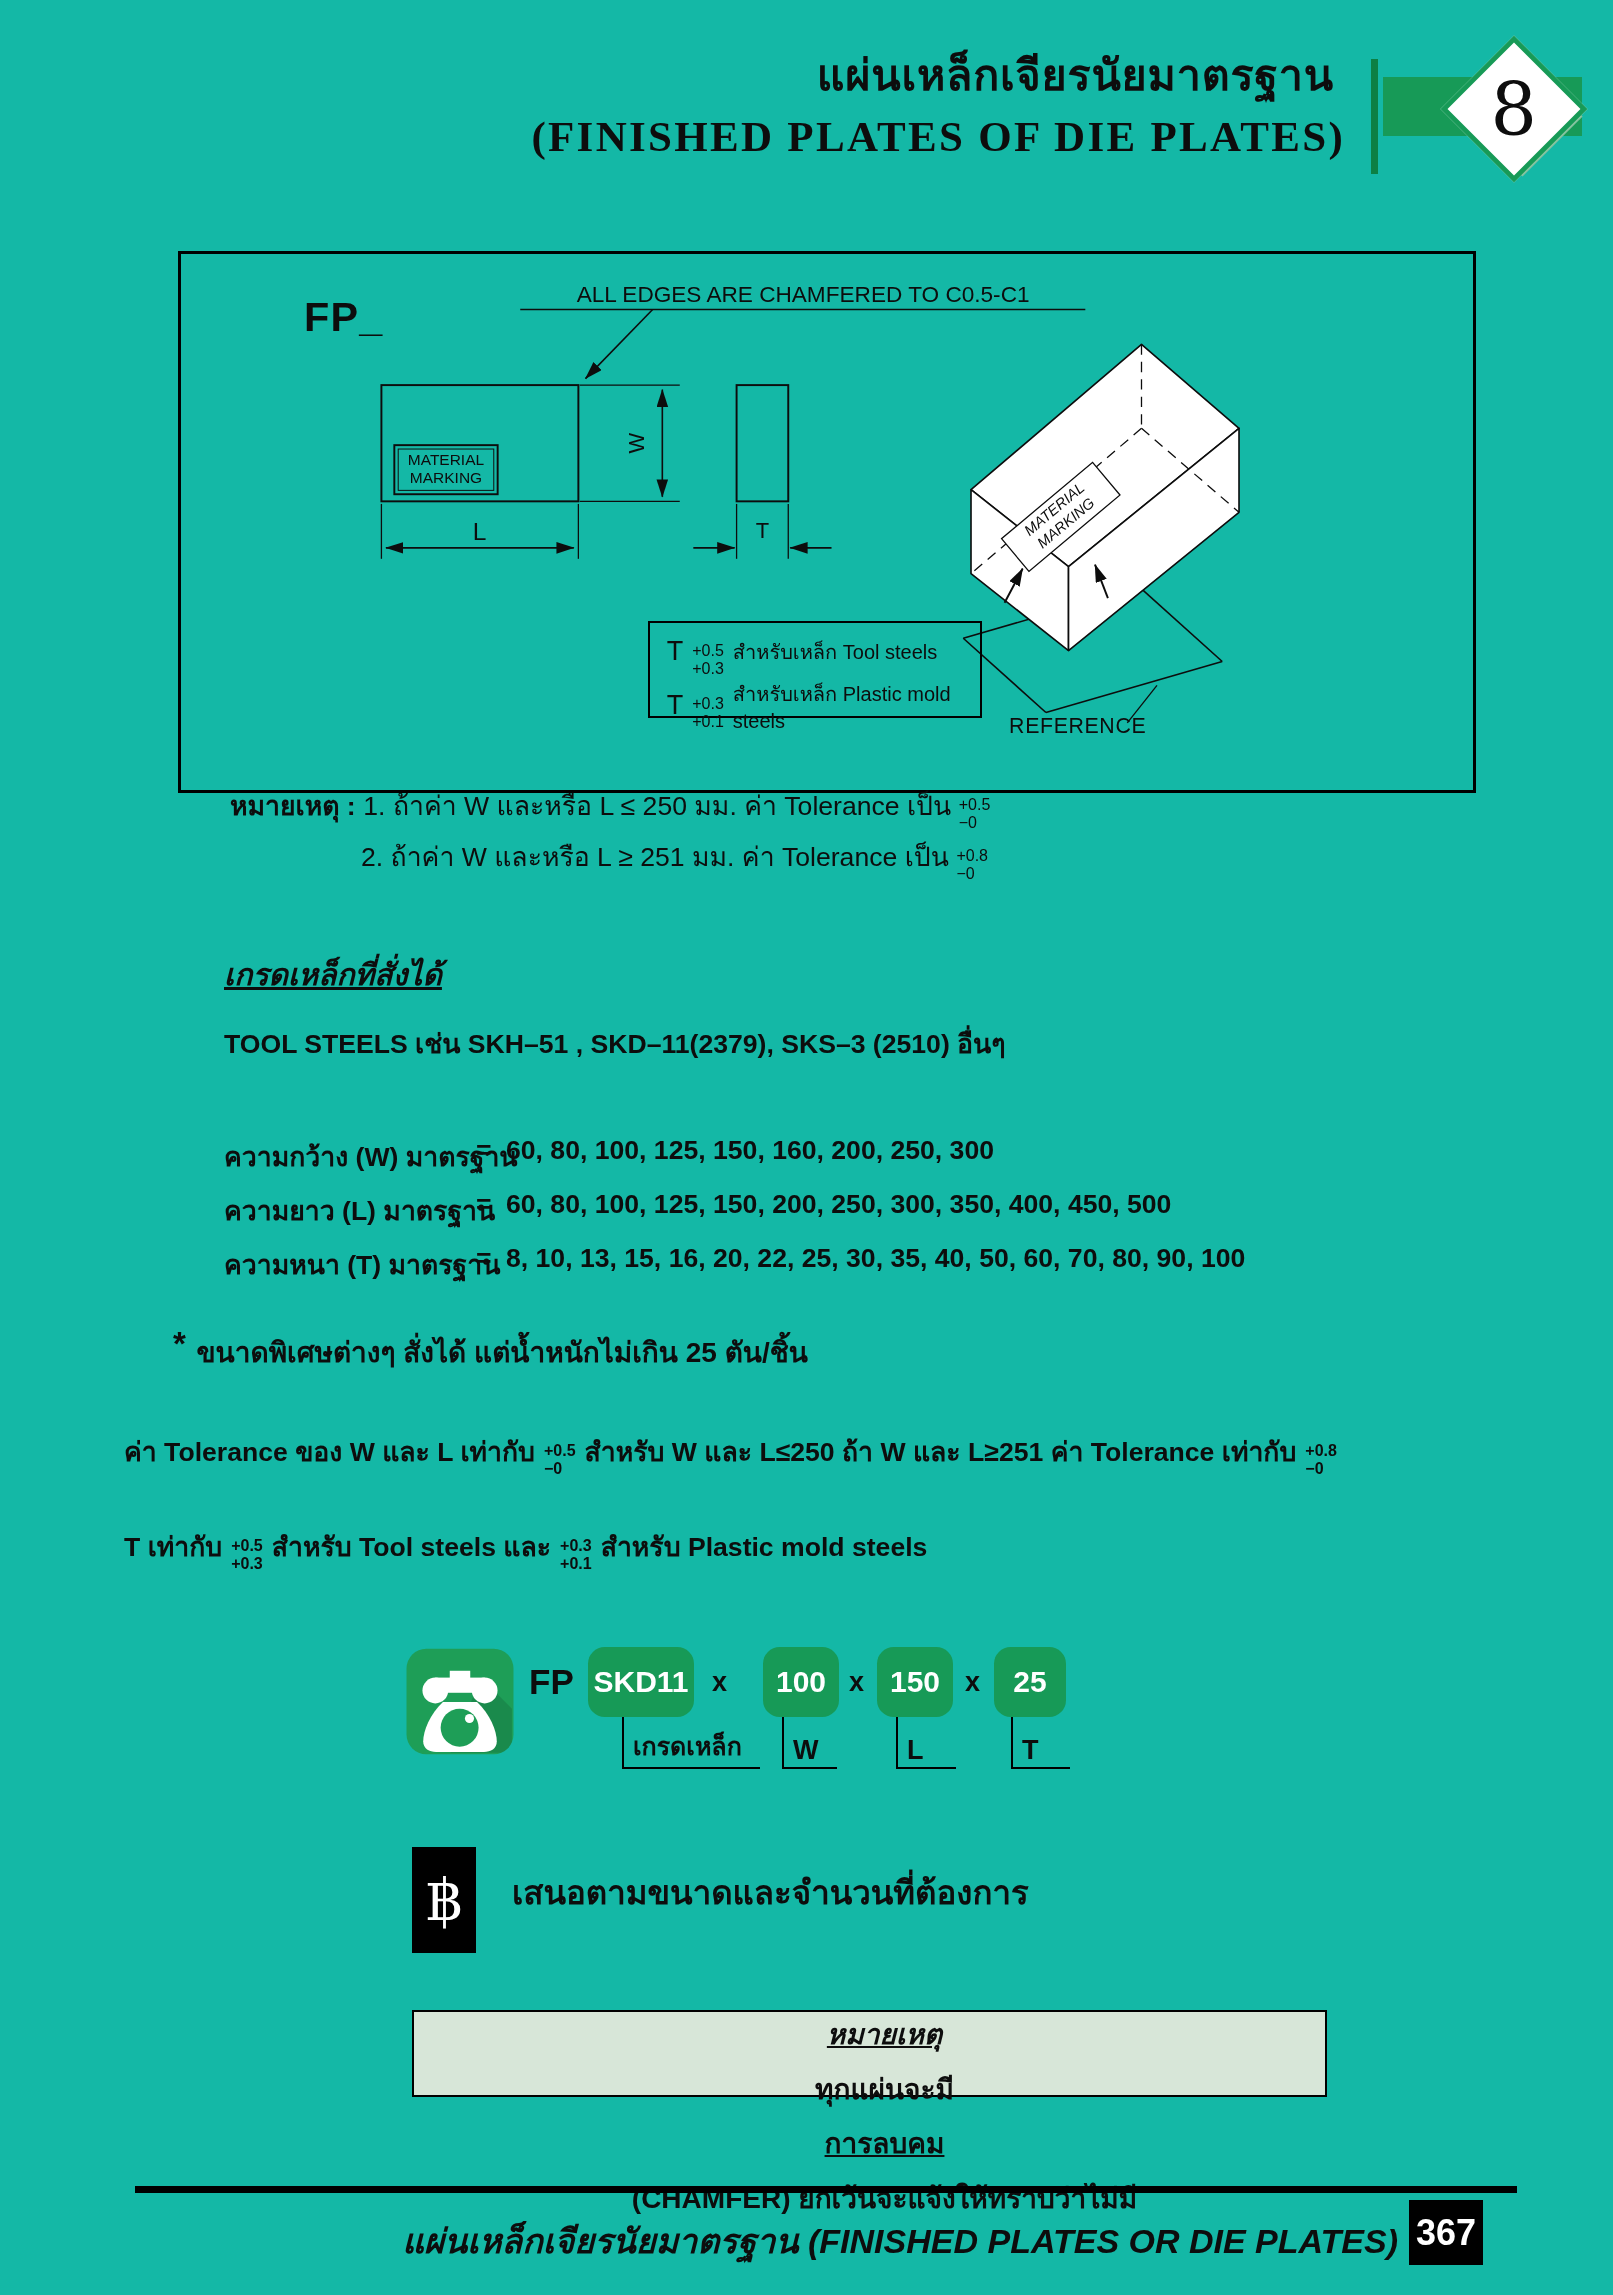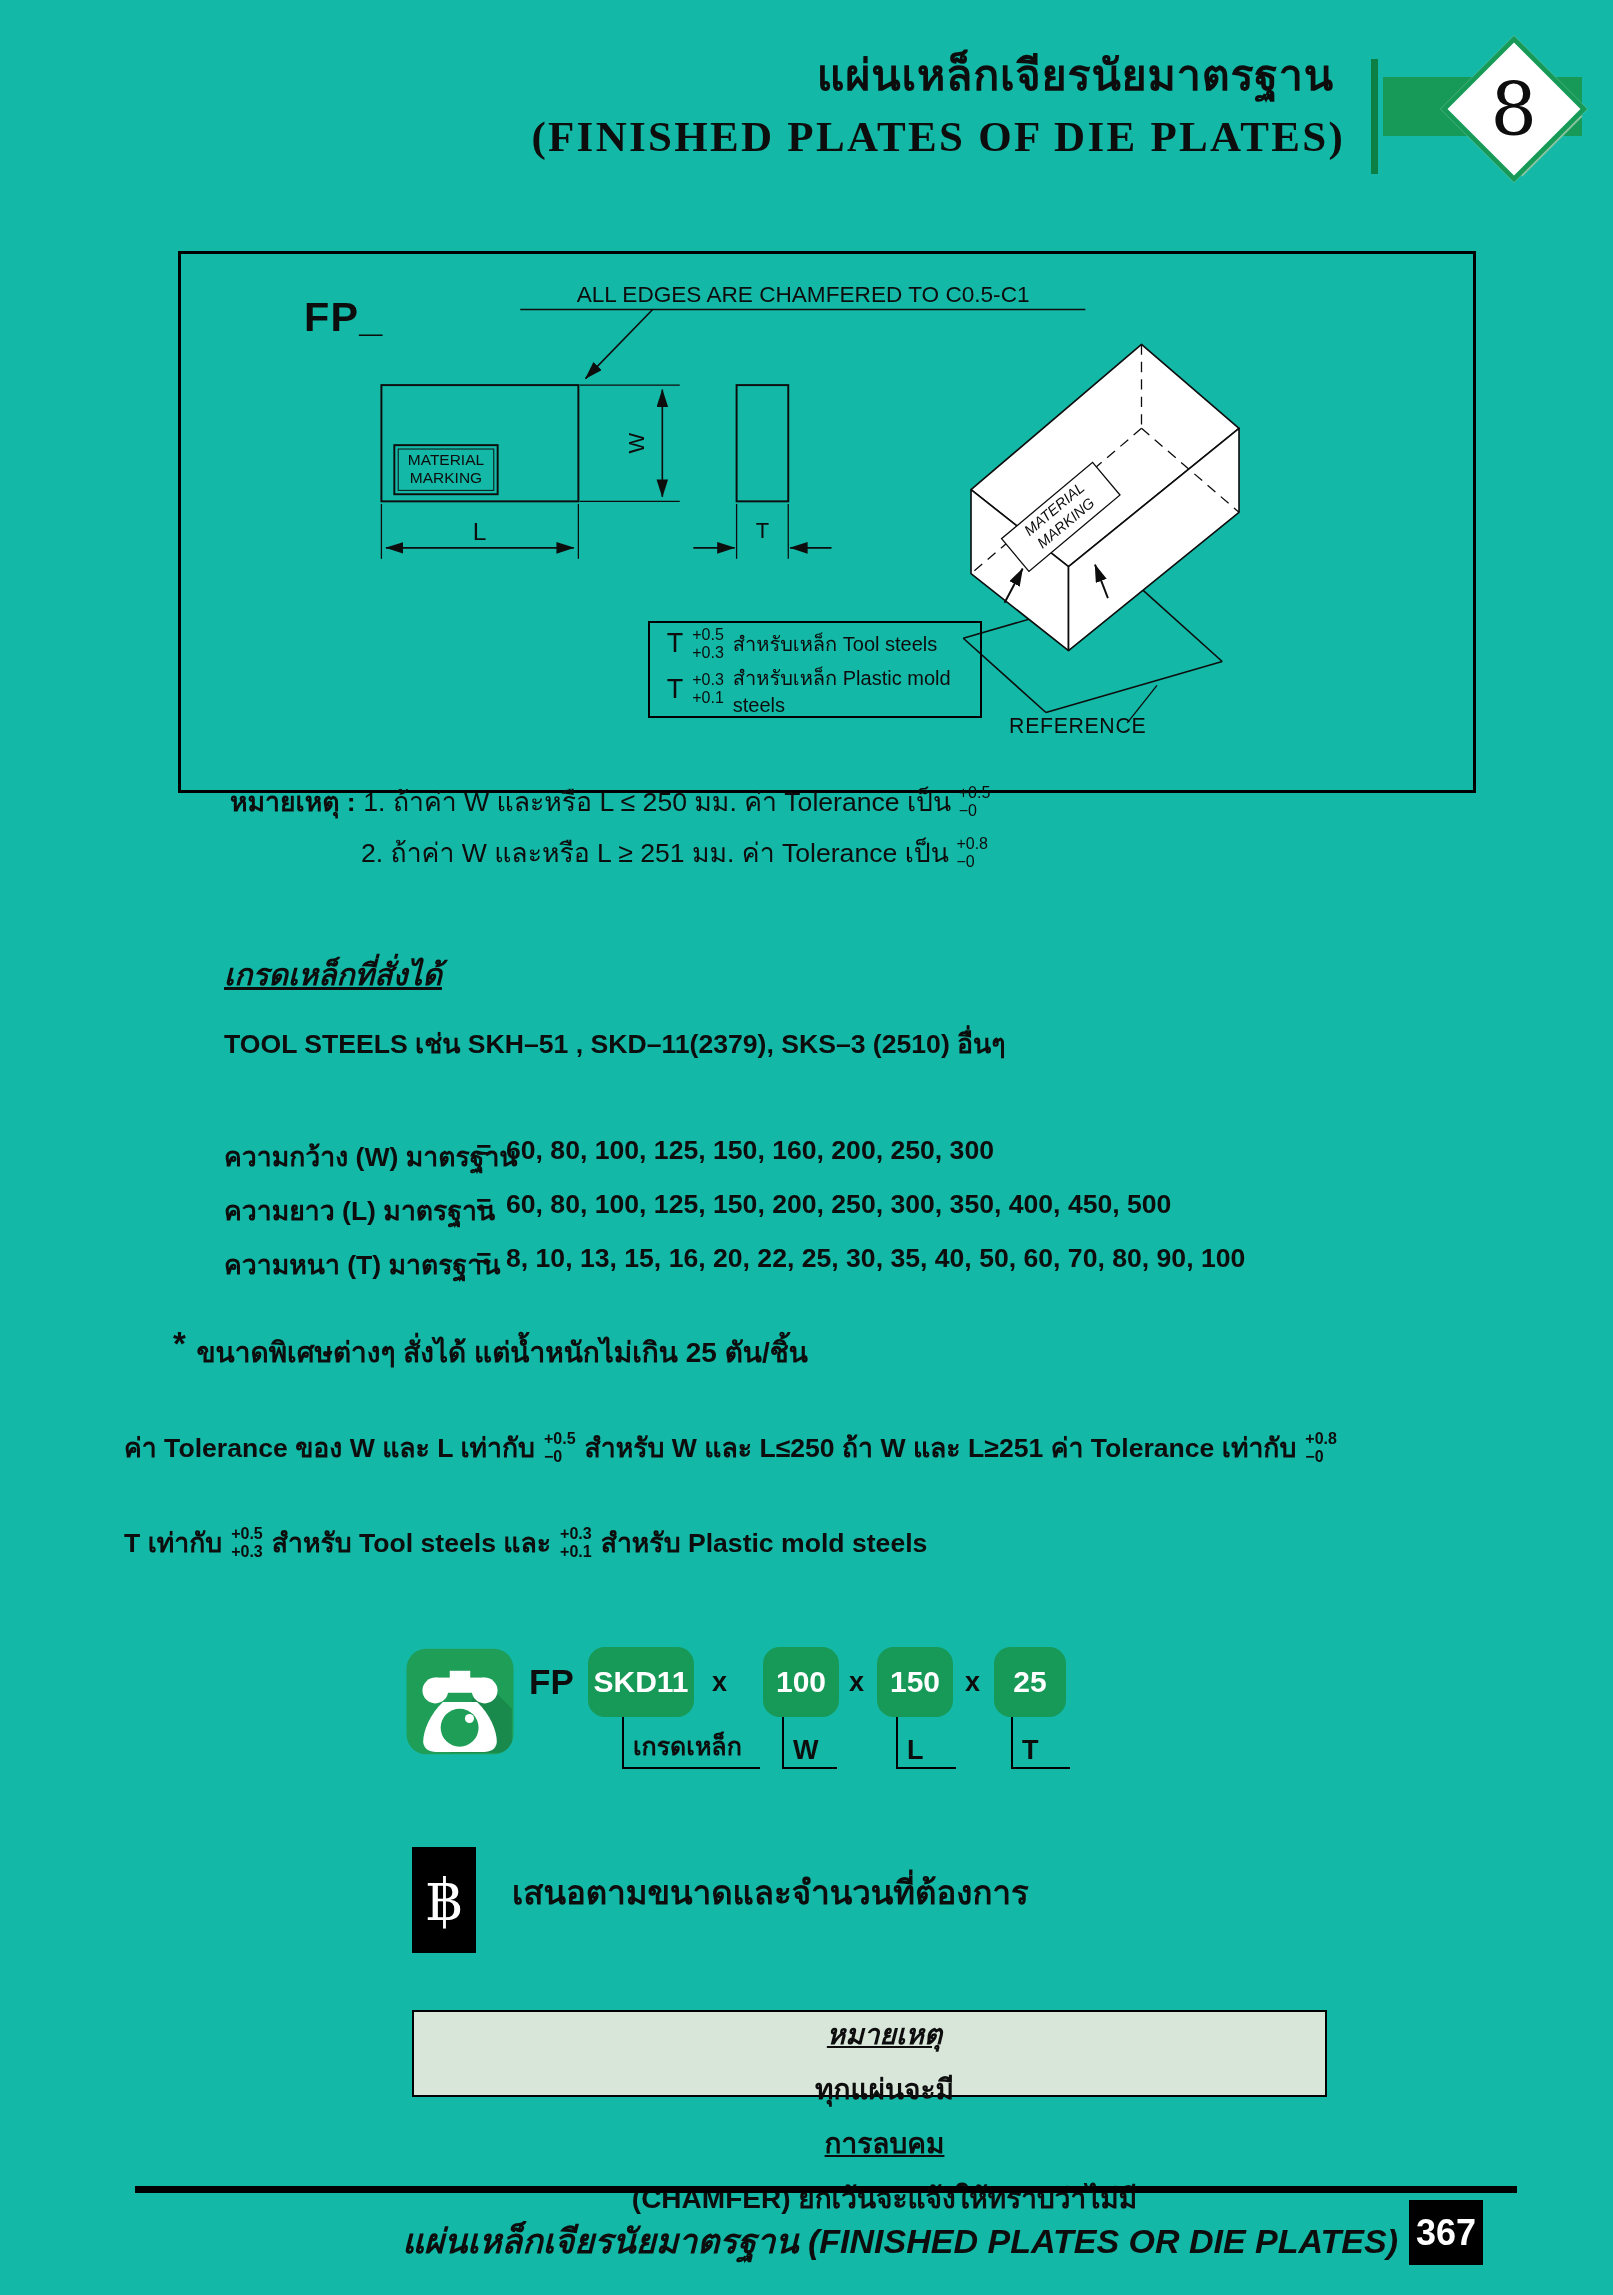--- a/index.html
+++ b/index.html
@@ -23,21 +23,21 @@
 
   
   .frame{left:178px;top:251px;width:1298px;height:542px;border:3px solid #000;box-sizing:border-box;}
   .frame svg{position:absolute;left:0;top:0;width:100%;height:100%;}
   svg text{font-family:"Liberation Sans",sans-serif;fill:#0d0d0d;}
 
   .tolbox{position:absolute;left:467px;top:367px;width:334px;height:97px;border:2.3px solid #000;
           box-sizing:border-box;display:flex;flex-direction:column;justify-content:space-around;padding:3px 0;}
   .tolrow{display:flex;align-items:center;gap:9px;margin-left:16.7px;}
   .tolrow .sym{font-size:27px;}
-  .tstack{display:inline-flex;flex-direction:column;font-size:16px;line-height:1.12;text-align:left;}
+  .tstack{display:inline-flex;flex-direction:column;font-size:16px;line-height:1.12;text-align:left;margin-top:16px;}
   .tolrow .txt{font-size:20px;}
 
   .dnote{position:absolute;display:flex;align-items:center;gap:7.6px;font-size:26.6px;white-space:nowrap;}
   .dnote .lbl{font-weight:700;}
   .note1{left:49px;top:526px;}
   .note2{left:180px;top:577px;}
 
   
   .grades-h{left:224px;top:951px;font-size:30px;font-weight:700;font-style:italic;text-decoration:underline;}
   .bline{font-size:26.6px;font-weight:600;white-space:nowrap;}

